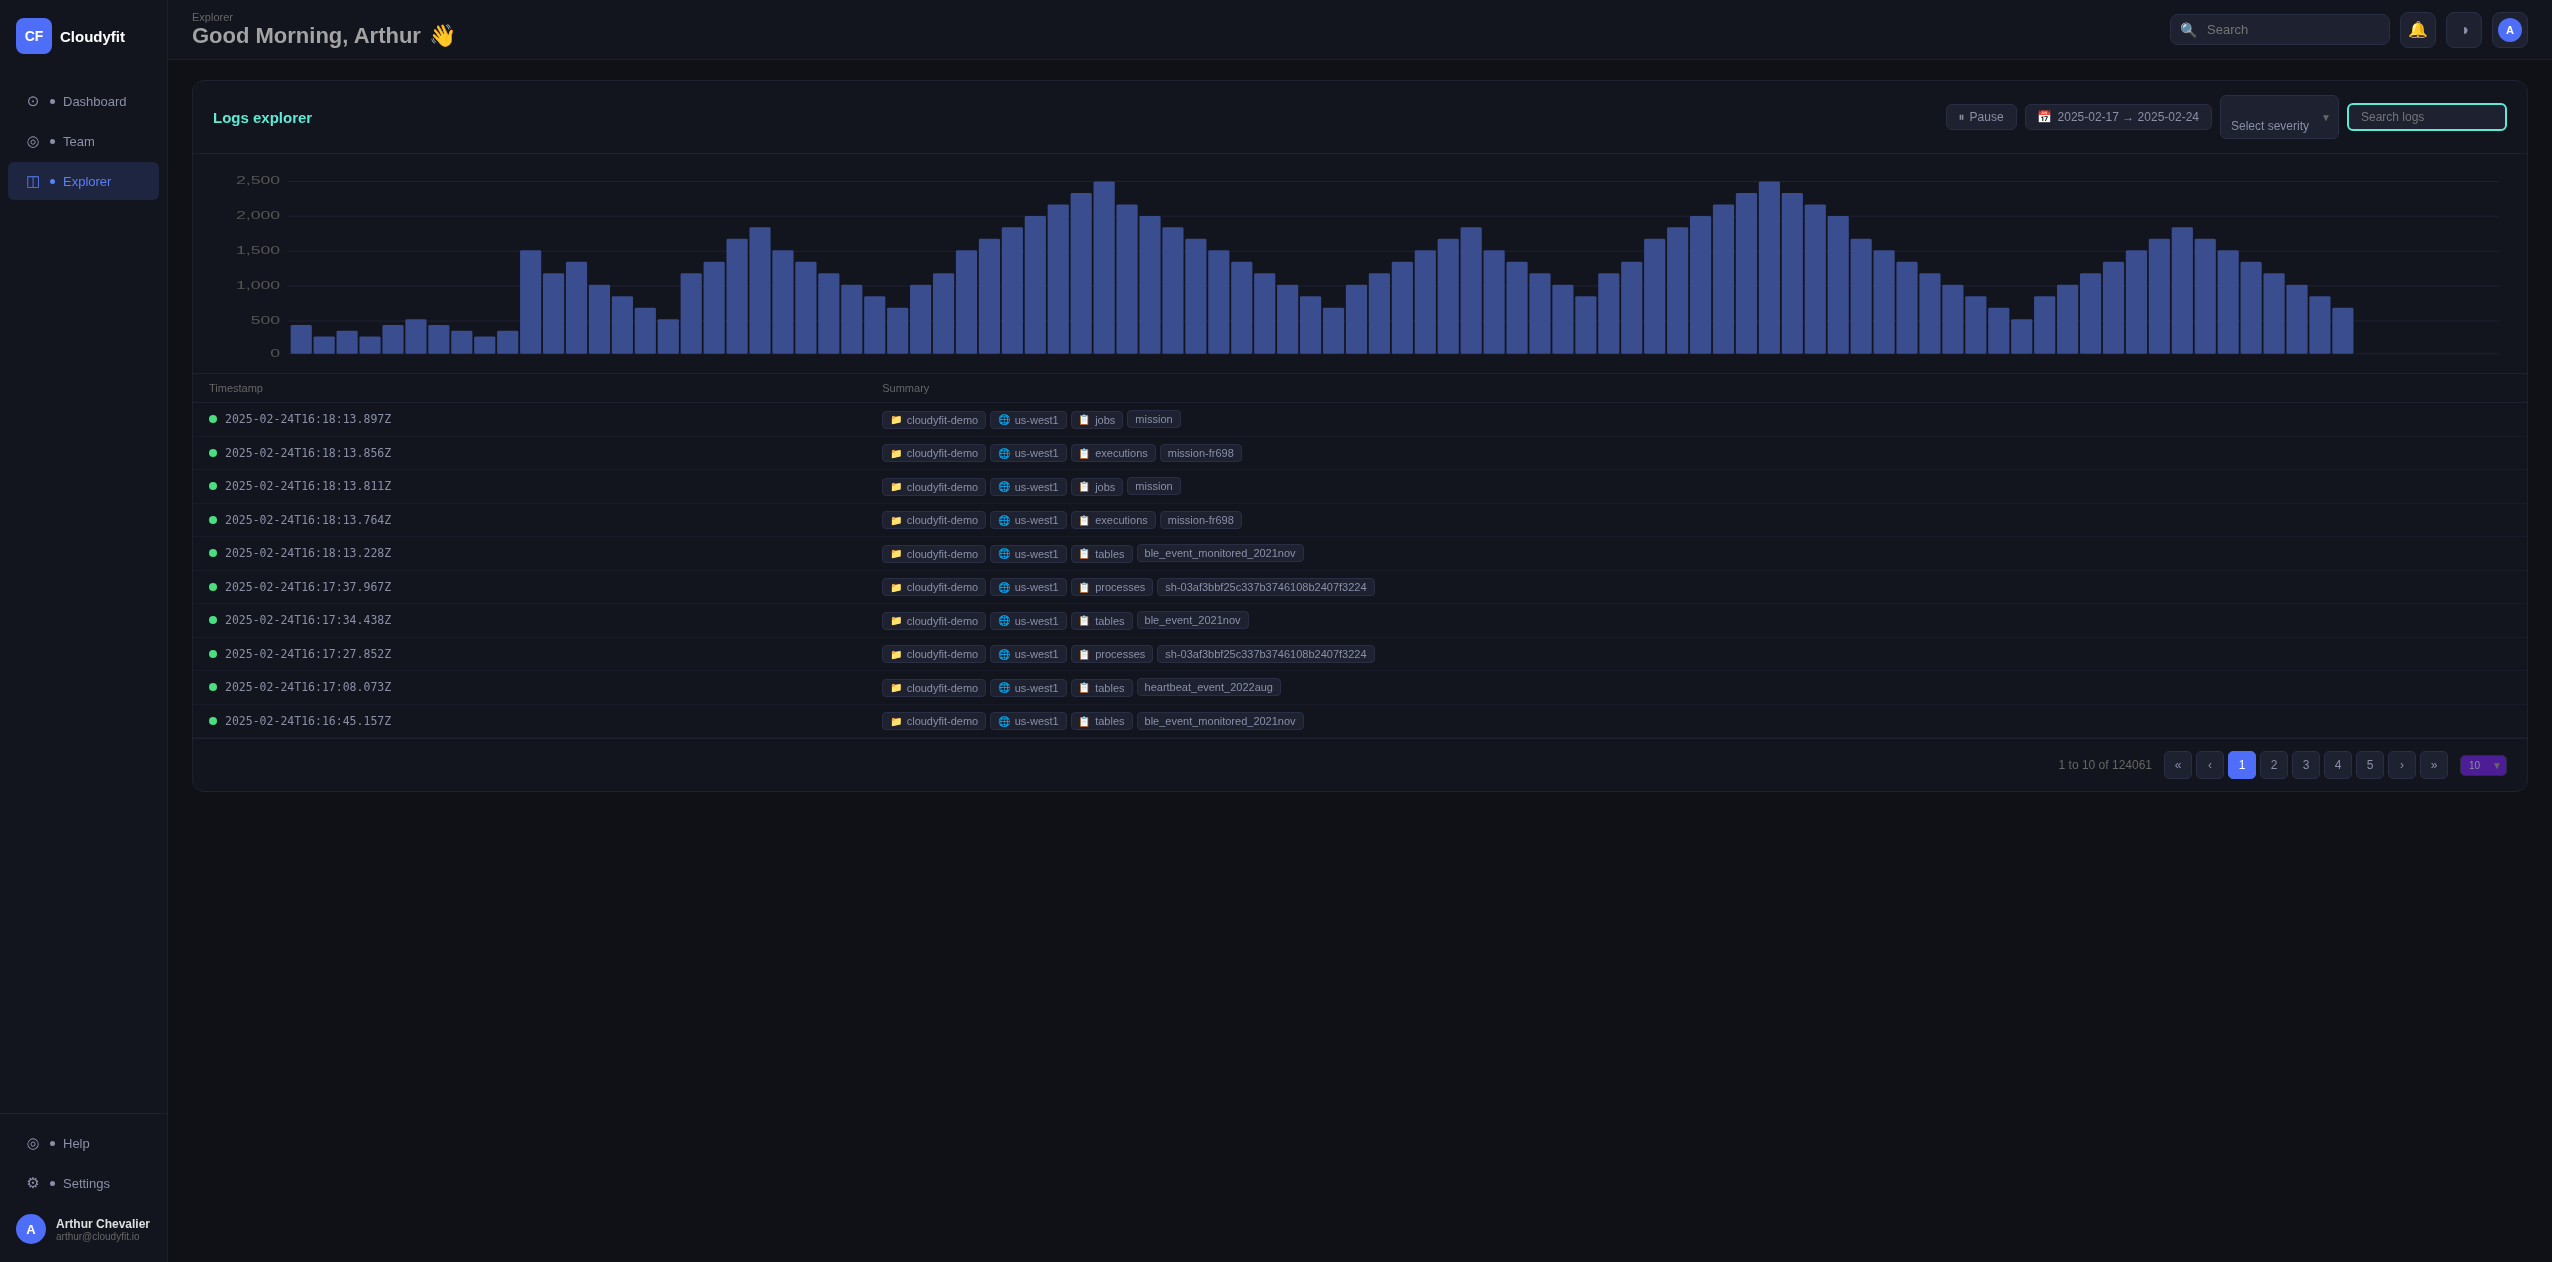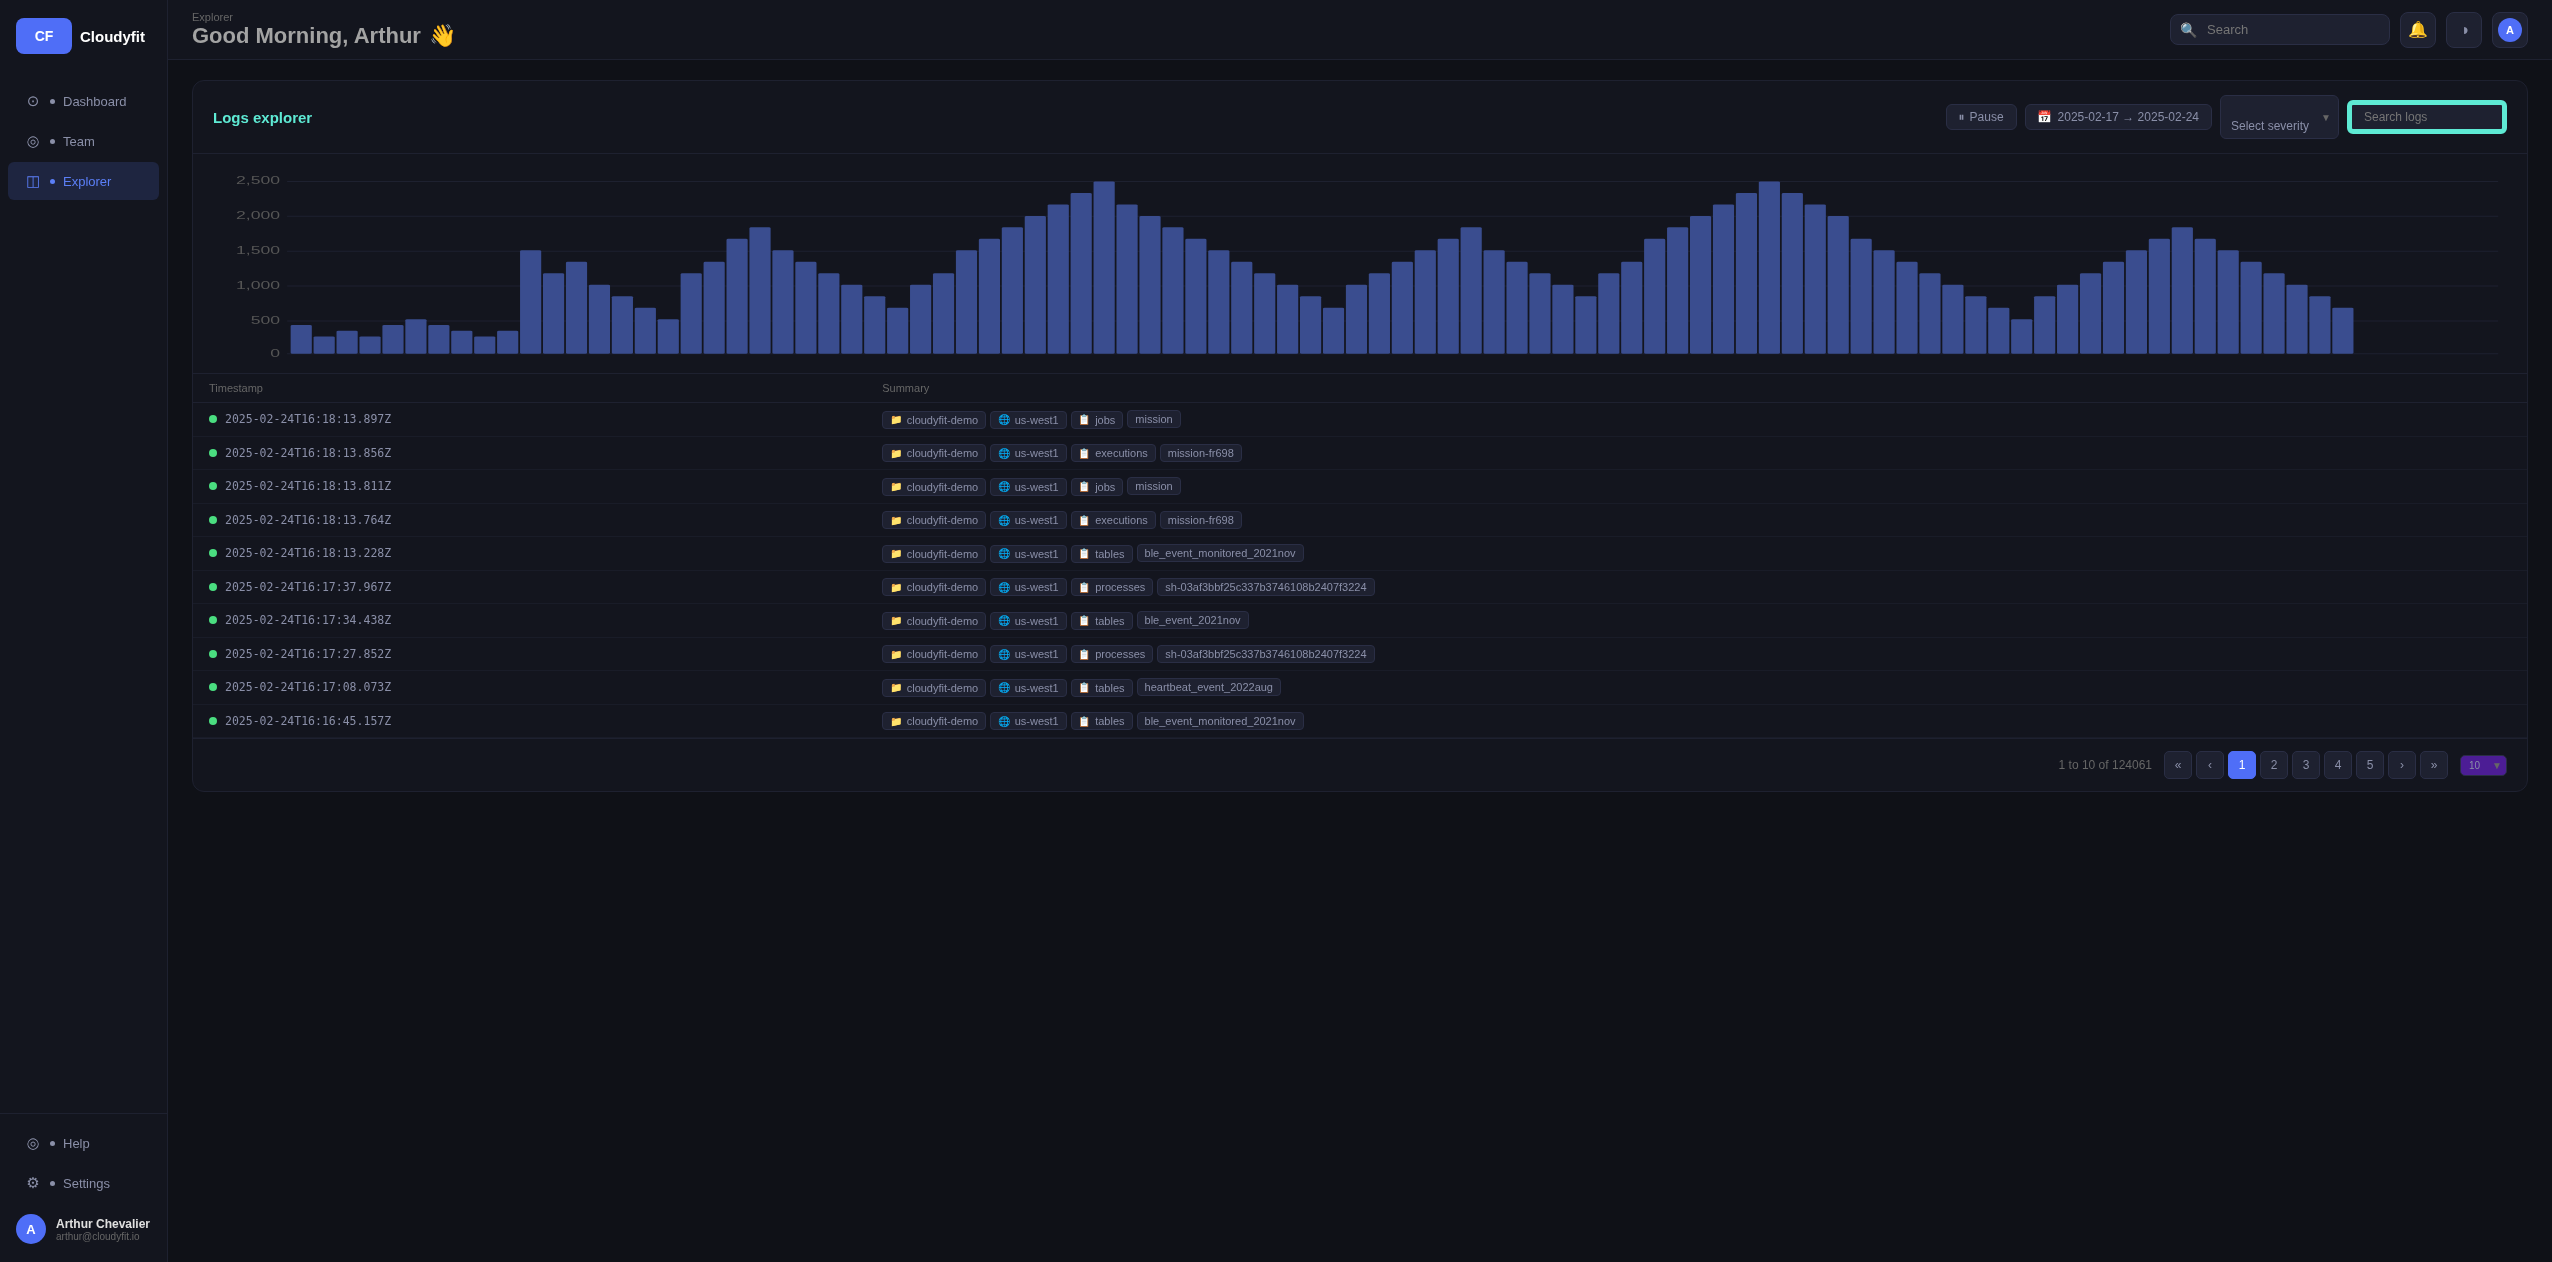--- a/index.html
+++ b/index.html
@@ -24,21 +24,21 @@
     }
     .sidebar-logo {
       padding: 18px 16px;
       display: flex;
       align-items: center;
       gap: 8px;
     }
     .logo-box {
       background: #4f6ef7;
       border-radius: 8px;
-      width: 56px;
+      width: 36px;
       height: 36px;
       display: flex;
       align-items: center;
       justify-content: center;
       font-weight: bold;
       font-size: 14px;
       color: white;
     }
     .logo-text {
       font-weight: 700;
@@ -237,21 +237,21 @@
     }
     .severity-arrow {
       position: absolute;
       right: 8px;
       color: #666;
       font-size: 10px;
       pointer-events: none;
     }
     .search-logs-input {
       background: #1e2130;
-      border: 5px solid #5eead4;
+      border: 2px solid #5eead4;
       border-radius: 6px;
       padding: 5px 12px;
       color: #8a8fa8;
       font-size: 12px;
       width: 160px;
       outline: none;
     }
 
     
     .chart-area {

